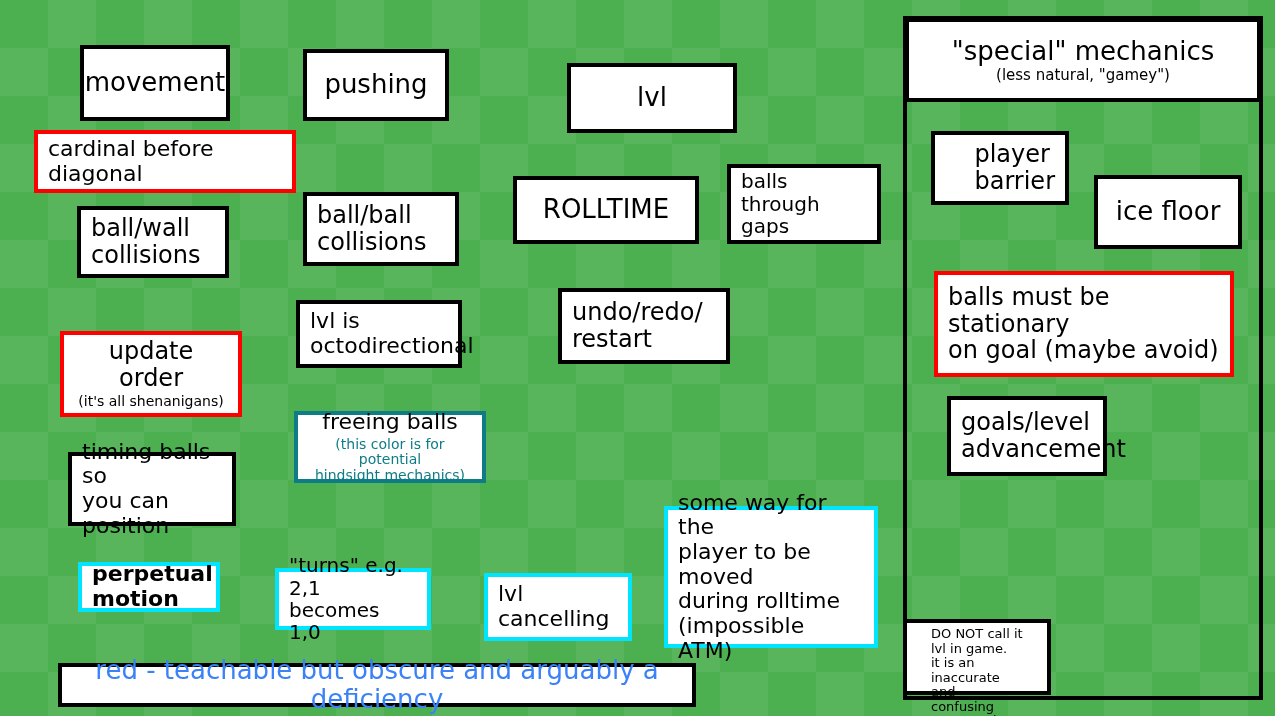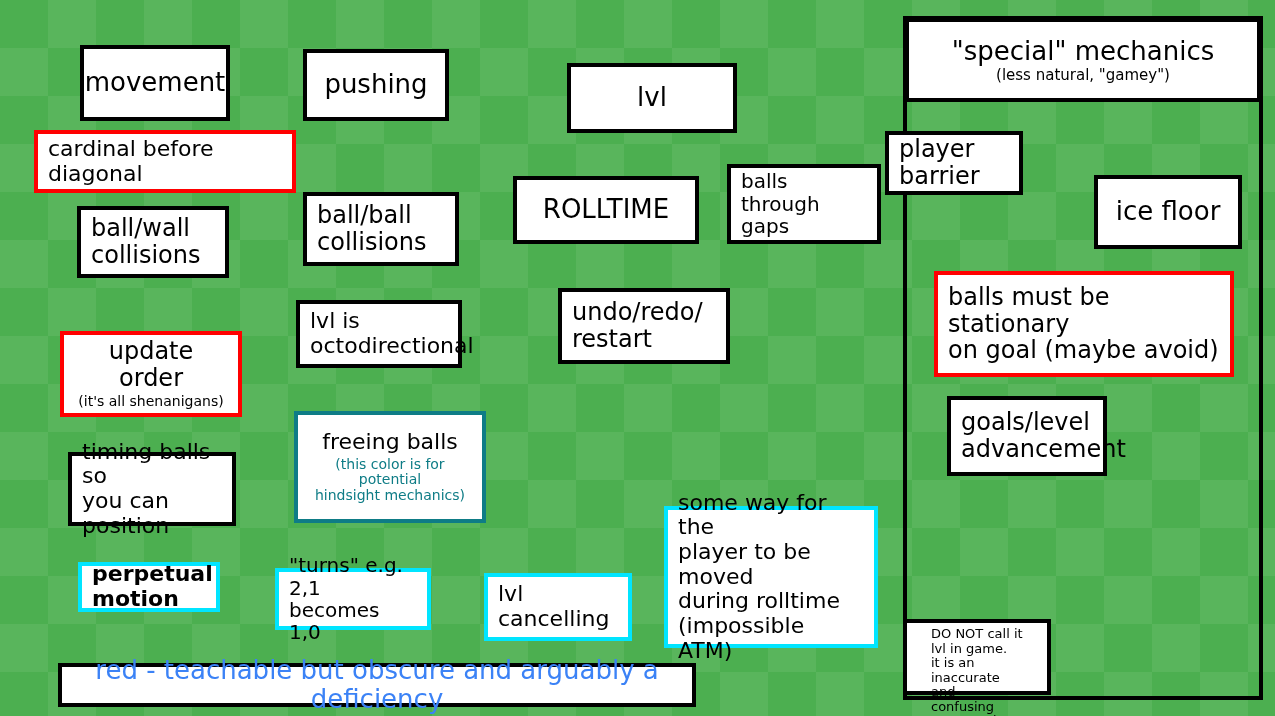--- a/index.html
+++ b/index.html
@@ -129,21 +129,21 @@
   <div class="note b-red center" style="left:60px; top:331px; width:182px; height:86px;">
     <span class="txt fs24">update order</span>
     <span class="sub fs15">(it's all shenanigans)</span>
   </div>
 
   <div class="note" style="left:558px; top:288px; width:172px; height:76px;">
     <span class="txt fs24">undo/redo/
 restart</span>
   </div>
 
-  <div class="note b-teal center" style="left:294px; top:411px; width:192px; height:112px;">
+  <div class="note b-teal center" style="left:294px; top:411px; width:192px; height:72px;">
     <span class="txt fs22">freeing balls</span>
     <span class="sub fs13 t-teal" style="text-align:center;">(this color is for potential
 hindsight mechanics)</span>
   </div>
 
   <div class="note" style="left:68px; top:452px; width:168px; height:74px;">
     <span class="txt fs22">timing balls so
 you can position</span>
   </div>
 
@@ -162,21 +162,21 @@
 cancelling</span>
   </div>
 
   <div class="note b-cyan" style="left:664px; top:506px; width:214px; height:142px;">
     <span class="txt fs22">some way for the
 player to be moved
 during rolltime
 (impossible ATM)</span>
   </div>
 
-  <div class="note" style="left:885px; top:131px; width:138px; height:64px;">
+  <div class="note" style="left:931px; top:131px; width:138px; height:74px;align-items:flex-end;">
     <span class="txt fs24">player
 barrier</span>
   </div>
 
   <div class="note center" style="left:1094px; top:175px; width:148px; height:74px;">
     <span class="txt fs26">ice floor</span>
   </div>
 
   <div class="note b-red" style="left:934px; top:271px; width:300px; height:106px;">
     <span class="txt fs24">balls must be stationary

